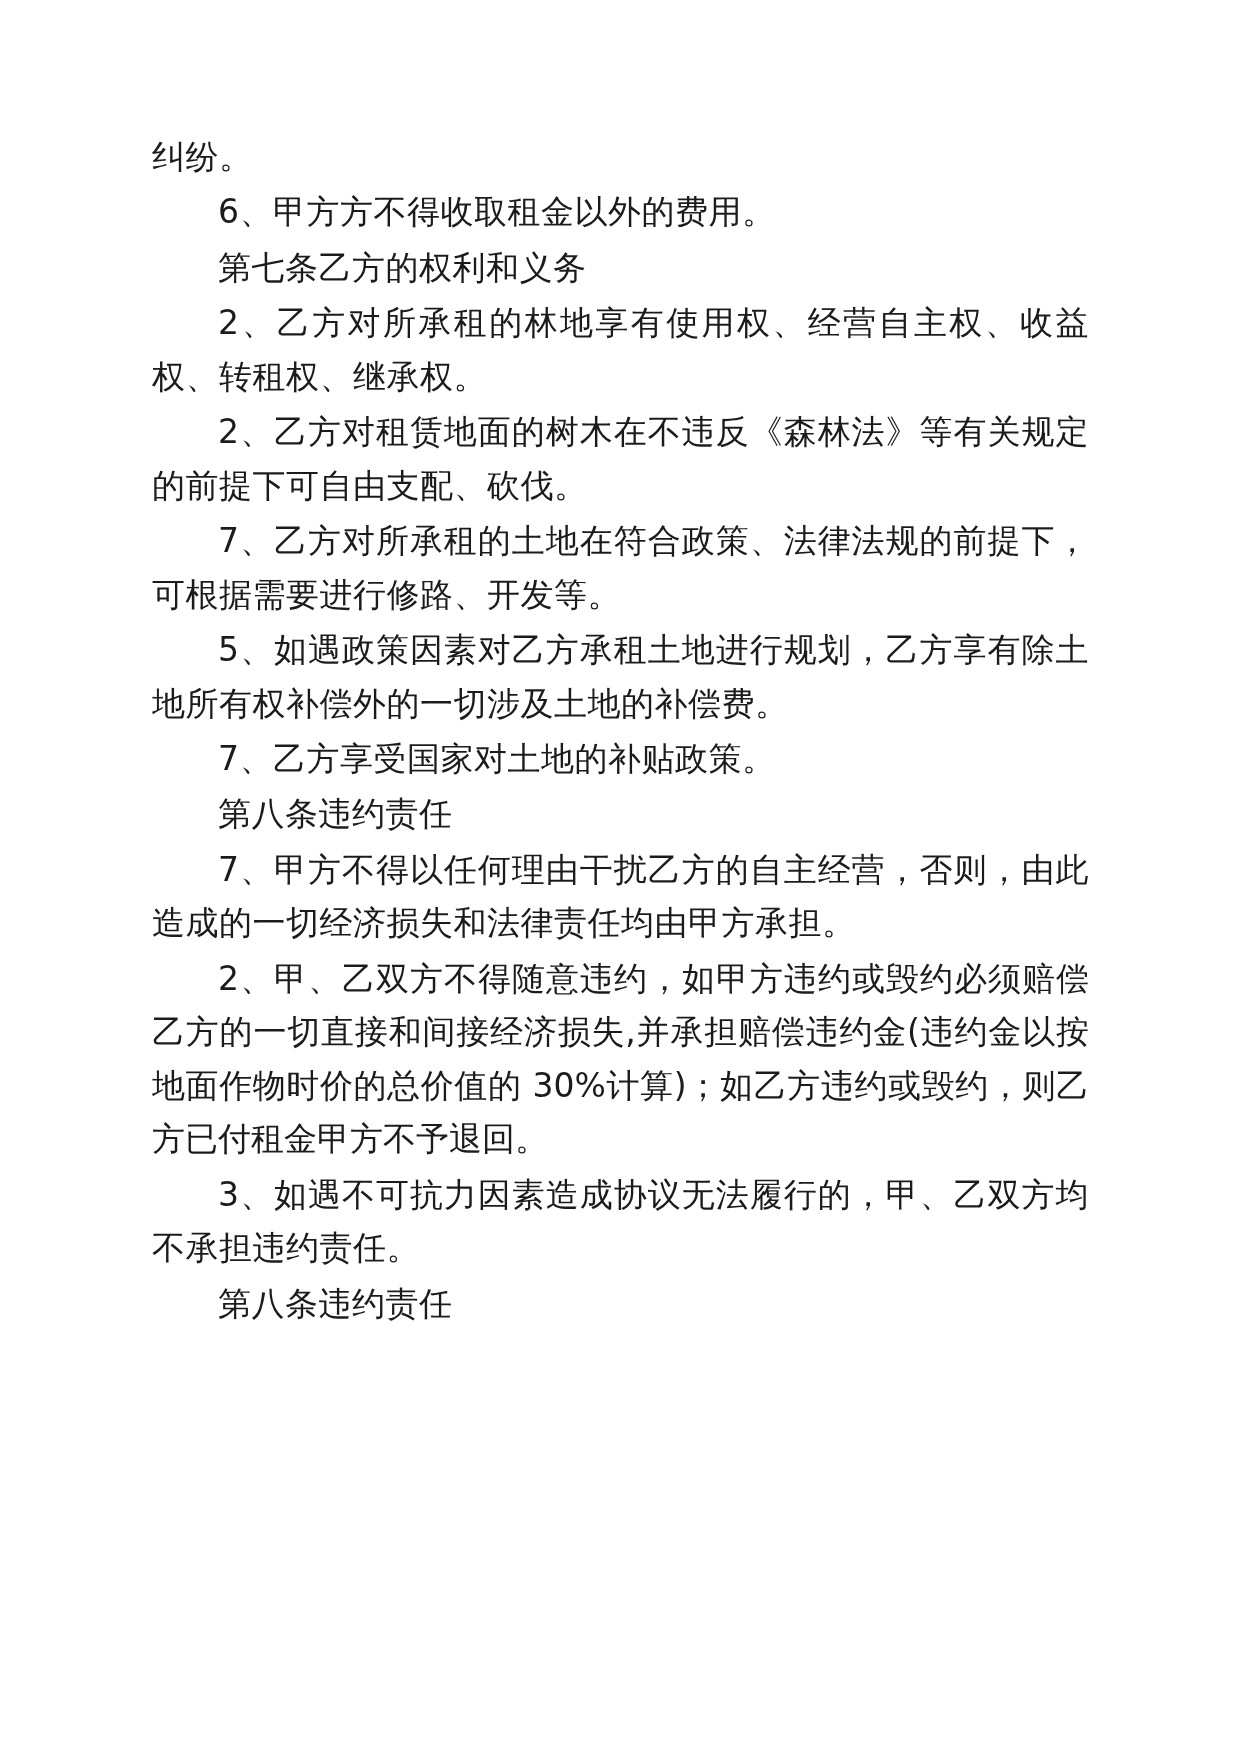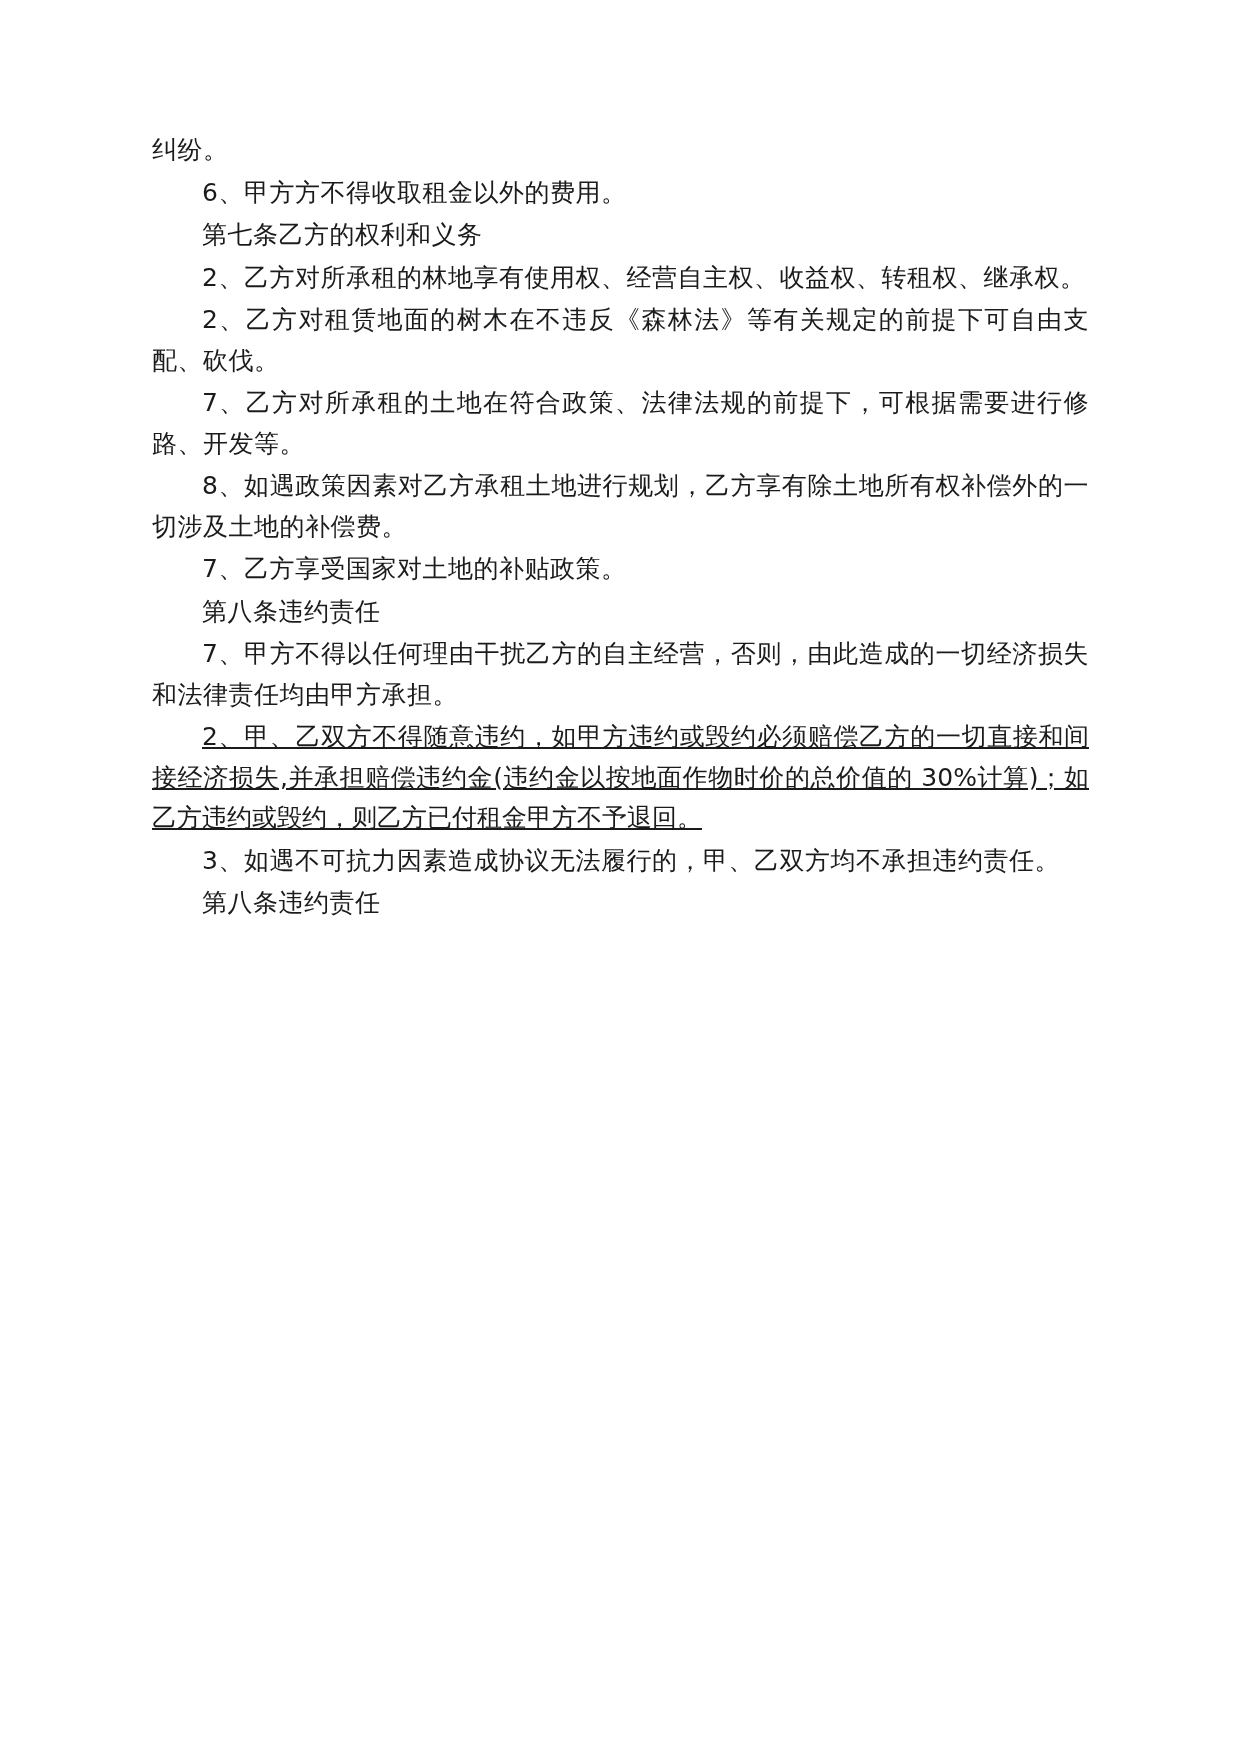--- a/index.html
+++ b/index.html
@@ -16,52 +16,51 @@
   }
   .page {
     position: relative;
     width: 1241px;
     height: 1754px;
     box-sizing: border-box;
     padding: 130px 152px 60px 152px;
     background: #ffffff;
   }
   .doc-body {
-    font-size: 25px;
+    font-size: 33px;
     line-height: 1.62;
     letter-spacing: 0.5px;
     text-align: justify;
     text-justify: inter-ideograph;
   }
   .para {
     margin: 0 0 2px 0;
     text-indent: 0;
     white-space: pre-wrap;
     word-break: break-all;
   }
   .para.indent {
     text-indent: 2em;
   }
   .para.tight {
     letter-spacing: 0px;
-    text-decoration: underline;
   }
 </style>
 </head>
 <body>
 
 <div class="page">
   <div class="doc-body">
     <p class="para">纠纷。</p>
     <p class="para indent">6、甲方方不得收取租金以外的费用。</p>
     <p class="para indent">第七条乙方的权利和义务</p>
     <p class="para indent">2、乙方对所承租的林地享有使用权、经营自主权、收益权、转租权、继承权。</p>
     <p class="para indent">2、乙方对租赁地面的树木在不违反《森林法》等有关规定的前提下可自由支配、砍伐。</p>
     <p class="para indent">7、乙方对所承租的土地在符合政策、法律法规的前提下，可根据需要进行修路、开发等。</p>
-    <p class="para indent">8、如遇政策因素对乙方承租土地进行规划，乙方享有除土地所有权补偿外的一切涉及土地的补偿费。</p>
+    <p class="para indent">5、如遇政策因素对乙方承租土地进行规划，乙方享有除土地所有权补偿外的一切涉及土地的补偿费。</p>
     <p class="para indent">7、乙方享受国家对土地的补贴政策。</p>
     <p class="para indent">第八条违约责任</p>
     <p class="para indent">7、甲方不得以任何理由干扰乙方的自主经营，否则，由此造成的一切经济损失和法律责任均由甲方承担。</p>
     <p class="para indent tight">2、甲、乙双方不得随意违约，如甲方违约或毁约必须赔偿乙方的一切直接和间接经济损失,并承担赔偿违约金(违约金以按地面作物时价的总价值的 30%计算)；如乙方违约或毁约，则乙方已付租金甲方不予退回。</p>
     <p class="para indent">3、如遇不可抗力因素造成协议无法履行的，甲、乙双方均不承担违约责任。</p>
     <p class="para indent">第八条违约责任</p>
   </div>
 </div>
 
 </body></html>

